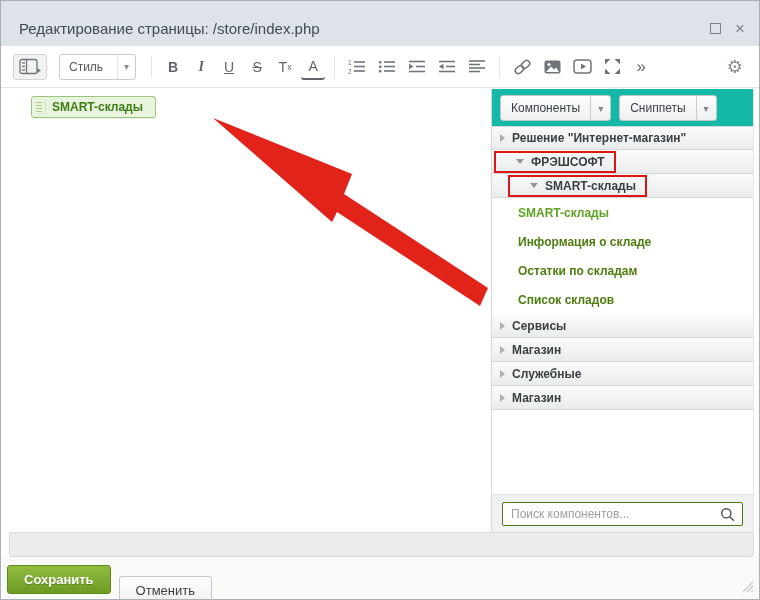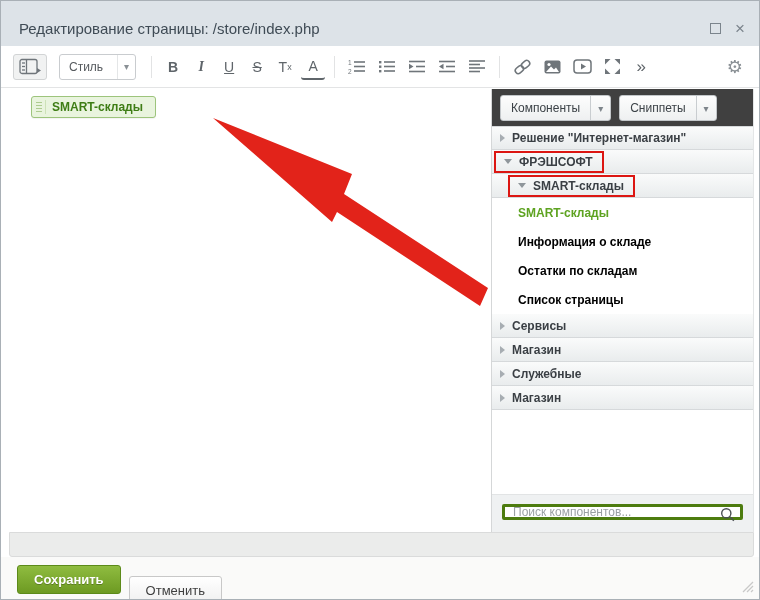--- a/index.html
+++ b/index.html
@@ -34,43 +34,43 @@
   .body{position:absolute;top:88px;left:0;width:760px;height:443px;background:#fff;}
   .editor{position:absolute;left:0;top:0;width:490px;height:443px;background:#fff;}
   .arrow-svg{position:absolute;left:0;top:0;pointer-events:none;}
   .comp-tag{position:absolute;left:30px;top:7px;height:22px;background:#e9f4de;border:1px solid #9dc47c;border-radius:3px;display:flex;align-items:center;padding:0 12px 0 4px;cursor:pointer;box-shadow:0 1px 1px rgba(0,0,0,.05);}
   .comp-tag .grip{width:10px;height:14px;margin-right:6px;border-right:1px solid #cde2b8;display:flex;flex-direction:column;justify-content:center;gap:2px;}
   .comp-tag .grip i{display:block;width:6px;height:1px;background:#aecb90;}
   .comp-tag .lbl{font-size:12px;font-weight:bold;color:#3e7d15;}
 
   
   .sidebar{position:absolute;left:490px;top:0;width:263px;height:443px;border-left:1px solid #d5d7d8;border-right:1px solid #e4e6e7;background:#fff;display:flex;flex-direction:column;}
-  .tabs{height:37px;padding:6px 0 0 8px;display:flex;gap:8px;background:#404040;}
+  .tabs{height:37px;padding:6px 0 0 8px;display:flex;gap:8px;background:#14b8a6;}
   .splitbtn{height:26px;display:flex;border:1px solid #c3c7ca;border-radius:3px;background:linear-gradient(#fdfdfd,#eef0f1);cursor:pointer;}
   .splitbtn .cap{font-size:12px;color:#3c4247;padding:0 10px;display:flex;align-items:center;}
   .splitbtn .dd{width:20px;border-left:1px solid #c9cdd0;display:flex;align-items:center;justify-content:center;font-size:10px;color:#7e858b;}
   .tree{flex:1;overflow:hidden;background:#fff;}
   .cat{height:24px;display:flex;align-items:center;padding-left:8px;background:linear-gradient(#fafbfb,#e9eced);border-bottom:1px solid #d6d9db;cursor:pointer;}
   .cat:first-child{border-top:1px solid #d6d9db;}
   .cat .lbl{font-size:12px;font-weight:bold;color:#3a3f44;}
   .cat.sub{padding-left:20px;}
   .arr{width:0;height:0;margin-right:7px;flex:none;}
   .arr.c{border-top:4px solid transparent;border-bottom:4px solid transparent;border-left:5px solid #a7adb2;}
   .arr.e{border-left:4px solid transparent;border-right:4px solid transparent;border-top:5px solid #8f969b;}
-  .redbox{display:inline-flex;align-items:center;border:2px solid #dc1612;padding:2px 9px 2px 8px;}
-  .leaf{height:29px;display:flex;align-items:center;padding-left:26px;background:#fff;cursor:pointer;font-size:12px;font-weight:bold;color:#000000;}
+  .redbox{display:inline-flex;align-items:center;border:2px solid #dc1612;padding:2px 9px 2px 20px;}
+  .leaf{height:29px;display:flex;align-items:center;padding-left:26px;background:#fff;cursor:pointer;font-size:12px;font-weight:bold;color:#4d7c0f;}
   .leaf.green{color:#5ea321;}
   .searchpanel{height:38px;background:#eff1f2;border-top:1px solid #e2e4e5;padding:7px 10px;position:relative;}
-  .searchpanel input{width:100%;height:16px;border:3px solid #4d7c0f;border-radius:2px;padding:0 28px 0 8px;font-size:12px;color:#444;outline:none;background:#fff;}
+  .searchpanel input{width:100%;height:24px;border:1px solid #4d7c0f;border-radius:2px;padding:0 28px 0 8px;font-size:12px;color:#444;outline:none;background:#fff;}
   .searchpanel input::placeholder{color:#9aa0a4;}
   .searchpanel .mag{position:absolute;right:18px;top:12px;cursor:pointer;}
 
   
   .bottomstrip{position:absolute;top:531px;left:8px;width:745px;height:25px;background:#ebeceb;border:1px solid #dadbdb;border-radius:0 0 3px 3px;}
-  .footer{position:absolute;top:556px;left:0;right:0;height:44px;background:#fafaf9;display:flex;align-items:center;padding:0 16px;gap:8px;}
+  .footer{position:absolute;top:556px;left:0;right:0;height:44px;background:#fafaf9;display:flex;align-items:center;padding:0 6px;gap:8px;}
   .btn{height:29px;border-radius:3px;font-size:13px;padding:0 16px;cursor:pointer;}
   .btn.save{background:linear-gradient(#8fbc40,#6d9a22);border:1px solid #5c8a19;color:#fff;font-weight:bold;text-shadow:0 1px 0 rgba(0,0,0,.25);}
   .btn.cancel{background:linear-gradient(#ffffff,#efefef);border:1px solid #c8c8c8;color:#3f3f3f;margin-top:22px;}
   .resize-grip{position:absolute;right:5px;bottom:4px;}
 </style>
 </head>
 <body>
 
 <div class="window">
 
@@ -242,21 +242,21 @@
         </div>
         <div class="cat sub" style="padding-left:16px;">
           <span class="redbox">
             <span class="arr e"></span>
             <span class="lbl">SMART-склады</span>
           </span>
         </div>
         <div class="leaf green">SMART-склады</div>
         <div class="leaf">Информация о складе</div>
         <div class="leaf">Остатки по складам</div>
-        <div class="leaf">Список страницы</div>
+        <div class="leaf">Список складов</div>
         <div class="cat">
           <span class="arr c"></span>
           <span class="lbl">Сервисы</span>
         </div>
         <div class="cat">
           <span class="arr c"></span>
           <span class="lbl">Магазин</span>
         </div>
         <div class="cat">
           <span class="arr c"></span>

